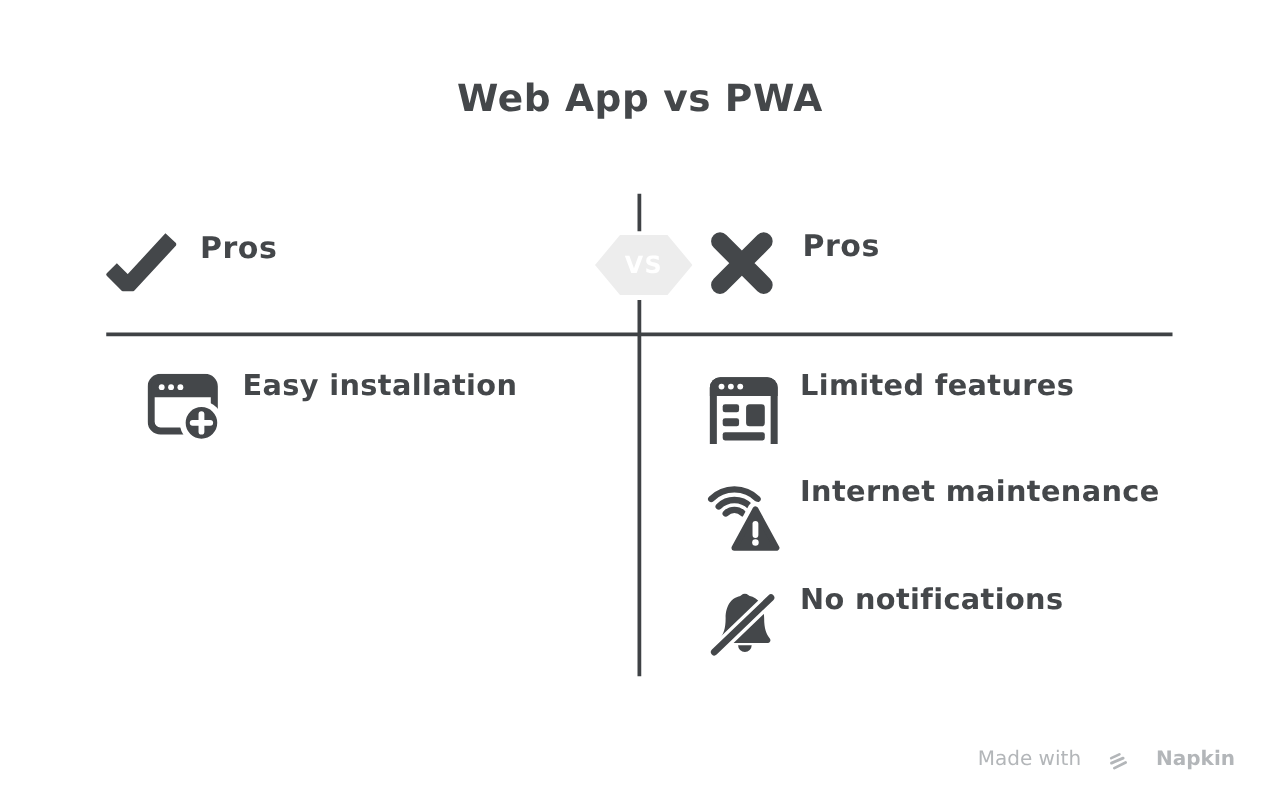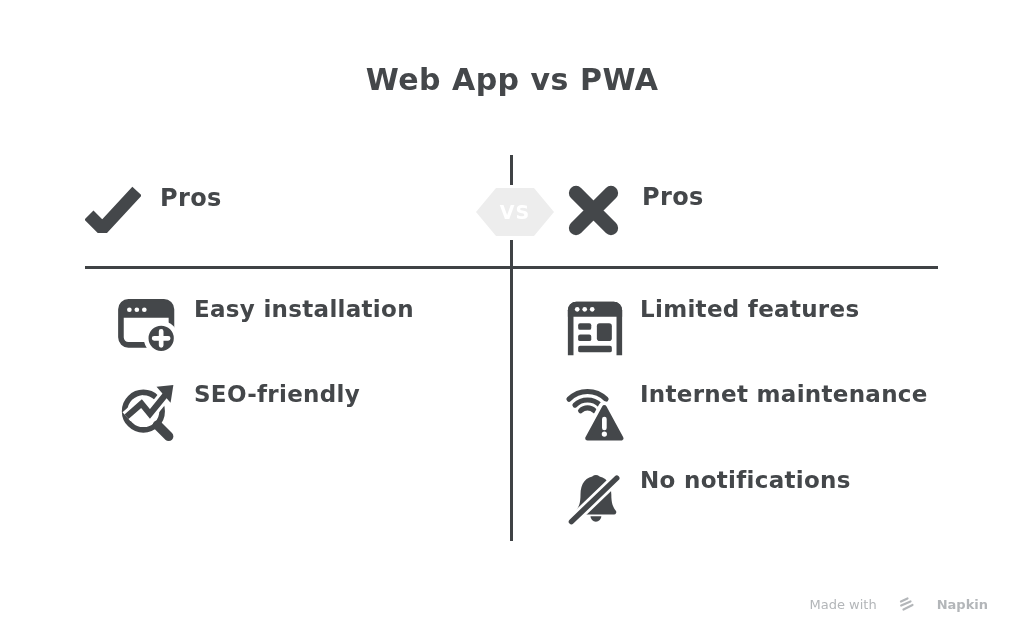--- a/index.html
+++ b/index.html
@@ -45,22 +45,22 @@
 
   .item{height:64px;}
   .item .icon{width:62px;height:64px;}
   .item .label{margin-left:14px;font-size:23px;font-weight:700;letter-spacing:0.3px;white-space:nowrap;}
   .col-left{left:84px;padding-left:34px;}
   .col-right{left:564px;}
   .r1{top:296px;} .r2{top:381px;} .r3{top:467px;}
 
   .watermark{
     position:absolute;top:597px;right:36px;
-    display:flex;align-items:flex-start;gap:22px;
-    color:var(--muted);font-size:13px;font-weight:400;
+    display:flex;align-items:flex-end;gap:22px;
+    color:var(--muted);font-size:16px;font-weight:400;
     text-decoration:none;cursor:pointer;
   }
   .watermark .brand{font-weight:700;}
 </style>
 </head>
 <body>
 
 <div class="canvas">
 
   <div class="title">Web App vs PWA</div>
@@ -102,32 +102,20 @@
         <circle cx="12" cy="11.5" r="2.5" fill="#fff"></circle>
         <circle cx="20" cy="11.5" r="2.5" fill="#fff"></circle>
         <circle cx="28" cy="11.5" r="2.5" fill="#fff"></circle>
         <circle cx="46" cy="42" r="16" fill="currentColor" stroke="#fff" stroke-width="5"></circle>
         <path d="M38.5,42 H53.5 M46,34.5 V49.5" stroke="#fff" stroke-width="5" stroke-linecap="round"></path>
       </svg>
     </span>
     <span class="label">Easy installation</span>
   </div>
 
-  <div class="row item col-left r2">
-    <span class="icon">
-      <svg viewBox="0 0 64 64" width="60" height="60">
-        <circle cx="26" cy="30" r="20" fill="none" stroke="currentColor" stroke-width="6"></circle>
-        <path d="M41,45 L53,57" stroke="currentColor" stroke-width="10" stroke-linecap="round"></path>
-        <polyline points="8,36 24,22 33,33 50,12" fill="none" stroke="#fff" stroke-width="13"></polyline>
-        <polyline points="8,36 24,22 33,33 50,12" fill="none" stroke="currentColor" stroke-width="6.5"></polyline>
-        <polygon points="40,4 58,2 55,21" fill="currentColor"></polygon>
-      </svg>
-    </span>
-    <span class="label">SEO-friendly</span>
-  </div>
 
 
   <div class="row item col-right r1">
     <span class="icon">
       <svg viewBox="0 0 64 62" width="60" height="58">
         <path d="M6,60 V12 a6,6 0 0 1 6,-6 h40 a6,6 0 0 1 6,6 v48" fill="none" stroke="currentColor" stroke-width="6"></path>
         <path d="M3,19 V12 a9,9 0 0 1 9,-9 h40 a9,9 0 0 1 9,9 v7 Z" fill="currentColor"></path>
         <circle cx="13" cy="11" r="2.5" fill="#fff"></circle>
         <circle cx="21" cy="11" r="2.5" fill="#fff"></circle>
         <circle cx="29" cy="11" r="2.5" fill="#fff"></circle>

